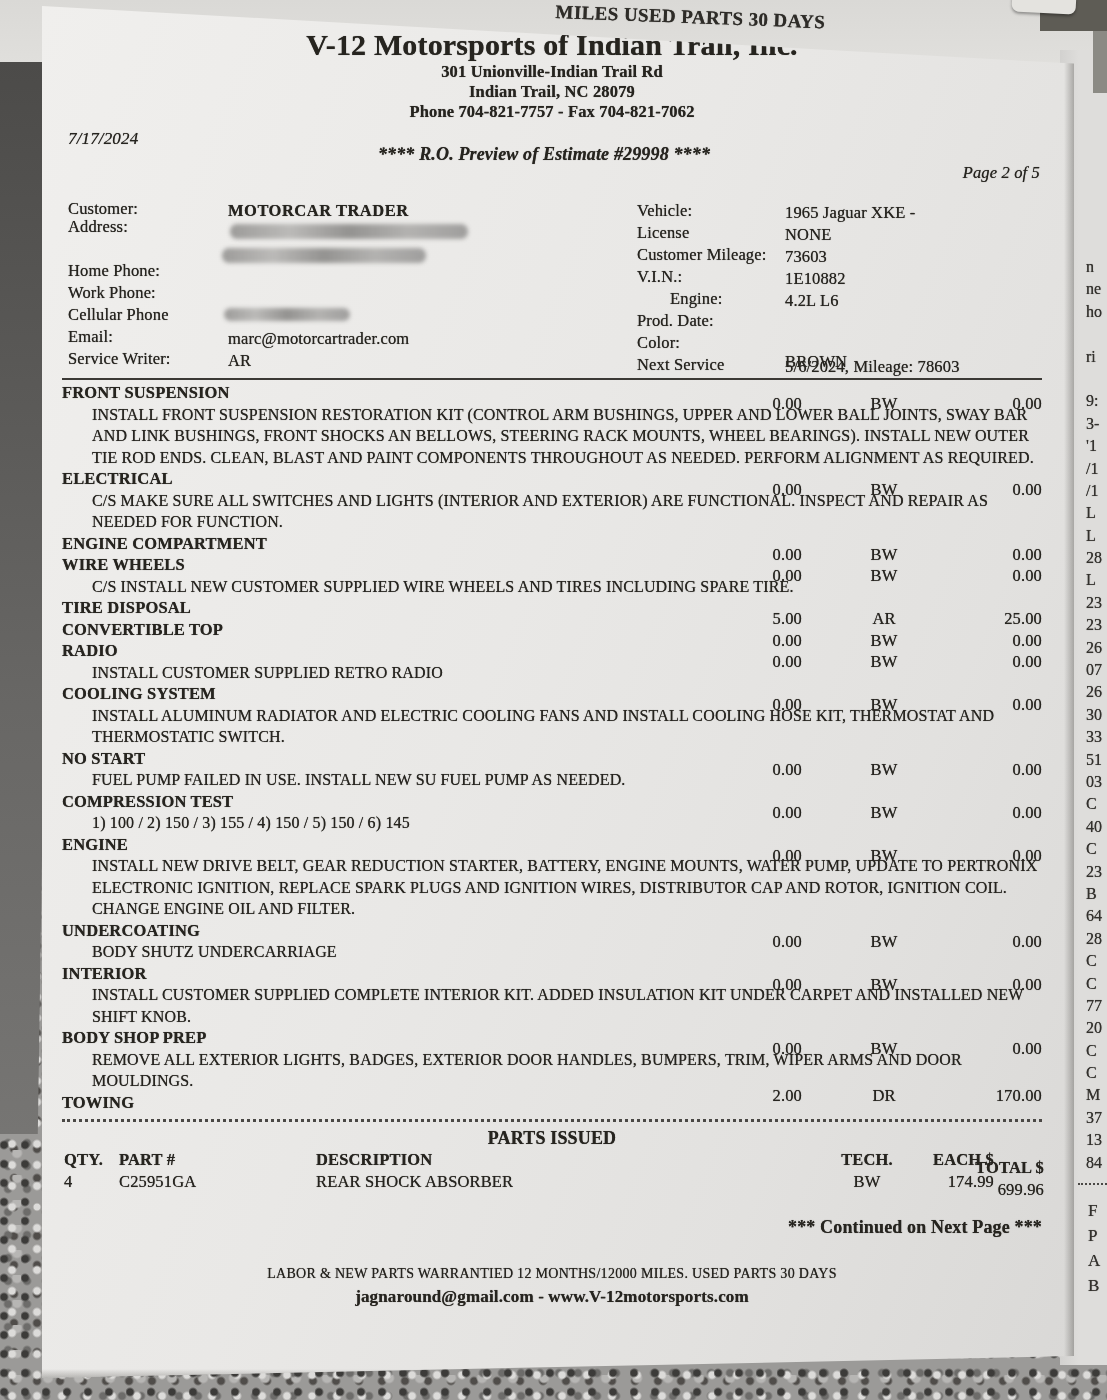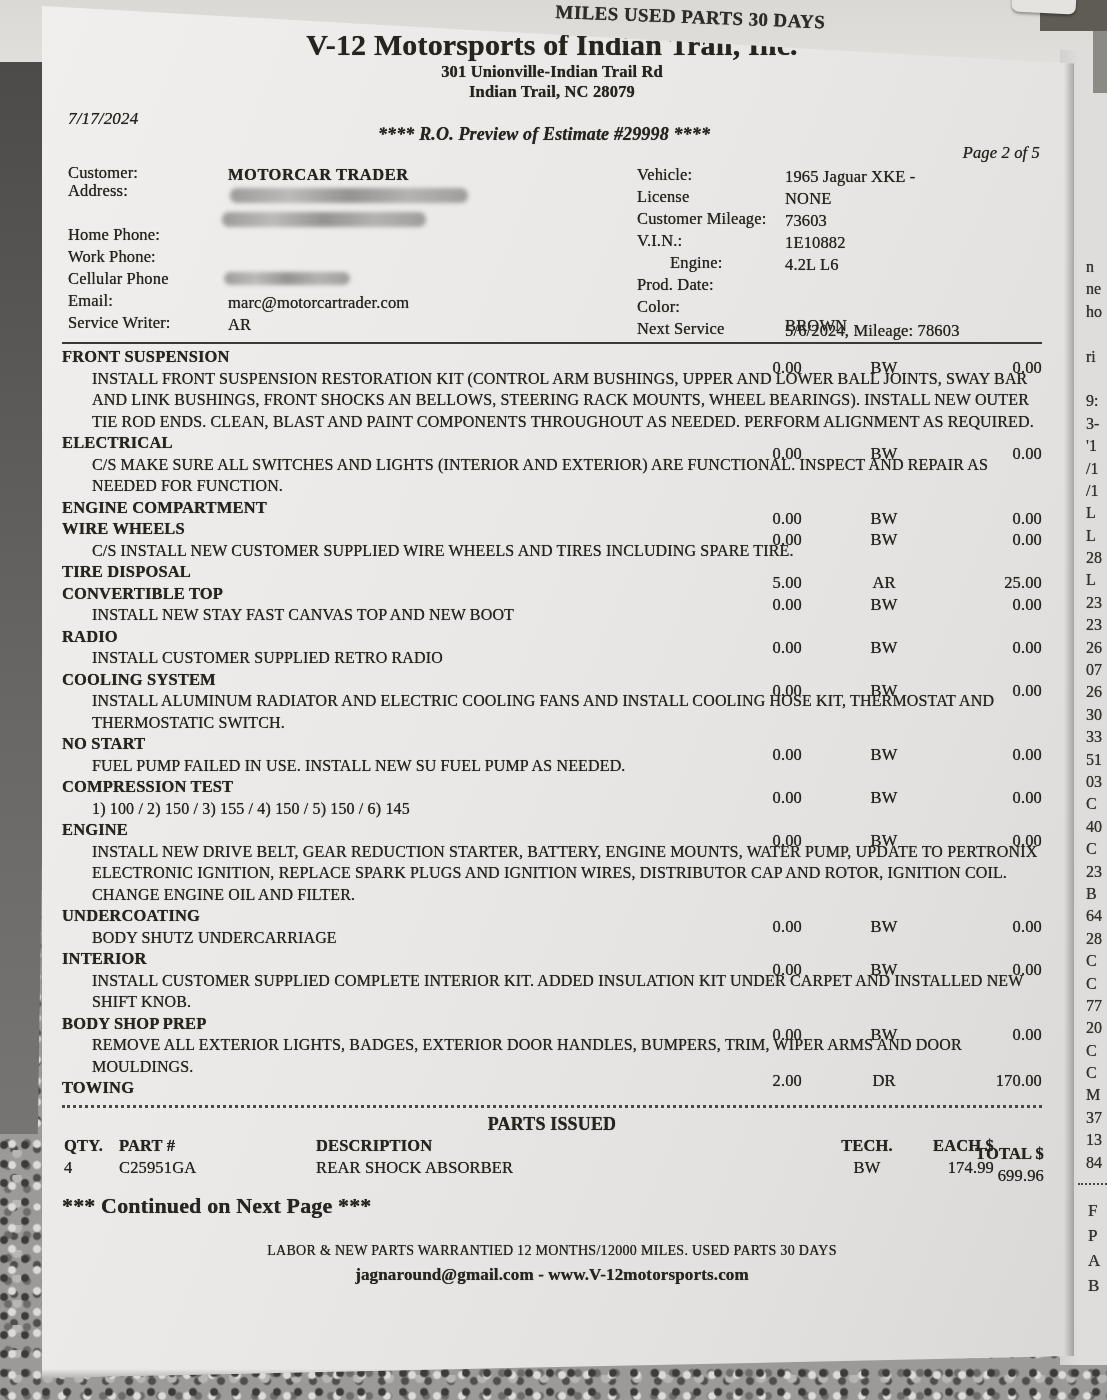--- a/index.html
+++ b/index.html
@@ -47,21 +47,21 @@
     background:linear-gradient(to bottom,transparent,rgba(60,58,54,.3));}
   .softtext{text-shadow:0 0 .7px rgba(50,48,44,.9);}
   .center{text-align:center;}
   .company-name{font-size:30px;font-weight:bold;line-height:34px;margin-top:6px;}
   .company-line{font-weight:bold;font-size:16.5px;line-height:20px;}
   .estimate-zone{position:relative;height:52px;font-style:italic;}
   .date{position:absolute;left:6px;top:6px;font-size:17px;}
   .estimate-title{position:absolute;left:0;right:16px;top:22px;text-align:center;font-weight:bold;font-size:18px;}
   .page-indicator{position:absolute;right:2px;top:40px;font-size:16.5px;}
   
-  .info-block{position:relative;height:176px;margin-top:8px;font-size:16.5px;}
+  .info-block{position:relative;height:176px;margin-top:24px;font-size:16.5px;}
   .info-block span{position:absolute;white-space:nowrap;}
   .cust-name{font-weight:bold;letter-spacing:.5px;}
   .redact{position:absolute;border-radius:7px;filter:blur(2.2px);opacity:.85;
     background:linear-gradient(90deg,#8f8e8c,#b3b2b0 25%,#858482 50%,#aaa9a7 75%,#929190);}
   .rule{border:none;border-top:2px solid #3b3935;margin:4px 0 2px 0;}
   
   .labor-item{position:relative;}
   .labor-head{position:relative;font-weight:bold;font-size:16.5px;line-height:21.5px;}
   .labor-head .val{position:absolute;top:11px;font-weight:normal;font-size:16.5px;}
   .val.hours{left:640px;width:100px;text-align:right;}
@@ -76,21 +76,21 @@
   .parts-row{position:relative;height:22px;font-size:16.5px;}
   .parts-row span{position:absolute;white-space:nowrap;}
   .parts-row .c-qty{left:2px;}
   .parts-row .c-part{left:57px;}
   .parts-row .c-desc{left:254px;}
   .parts-row .c-tech{left:770px;width:70px;text-align:center;}
   .parts-row .c-each{left:840px;width:92px;text-align:right;}
   .parts-row .c-total{left:884px;width:98px;text-align:right;margin-top:8px;}
   .parts-header{font-weight:bold;}
   
-  .continued{text-align:left;font-weight:bold;font-size:22px;margin-top:16px;}
+  .continued{text-align:right;font-weight:bold;font-size:18px;margin-top:24px;}
   .warranty{text-align:center;font-size:14px;margin-top:24px;letter-spacing:.3px;}
   .contact{text-align:center;font-weight:bold;font-size:17px;margin-top:2px;}
 </style>
 </head>
 <body>
 
 <div class="scene">
 
   <div class="under-top">
     <div class="under-top-text softtext">MILES USED PARTS 30 DAYS</div>
@@ -152,20 +152,21 @@
 
   <div class="dark-object"></div>
   <div class="dark-object-tab"></div>
   <div class="dark-object-side"></div>
 
   <div class="paper softtext">
 
     <div class="center company-name">V-12 Motorsports of Indian Trail, Inc.</div>
     <div class="center company-line">301 Unionville-Indian Trail Rd</div>
     <div class="center company-line">Indian Trail, NC 28079</div>
+    <div class="center company-line">Phone 704-821-7757 - Fax 704-821-7062</div>
 
     <div class="estimate-zone">
       <span class="date">7/17/2024</span>
       <div class="estimate-title">**** R.O. Preview of Estimate #29998 ****</div>
       <span class="page-indicator">Page 2 of 5</span>
     </div>
 
     <div class="info-block">
 
       <span style="left:6px;top:0">Customer:</span>
@@ -247,21 +248,20 @@
         </div>
 
       </div>
         <div class="labor-item">
         <div class="labor-head">
           <span class="labor-title">CONVERTIBLE TOP</span>
           <span class="val hours">0.00</span>
           <span class="val tech">BW</span>
           <span class="val amount">0.00</span>
         </div>
-        <div class="labor-desc">INSTALL NEW STAY FAST CANVAS TOP AND NEW BOOT</div>
       </div>
         <div class="labor-item">
         <div class="labor-head">
           <span class="labor-title">RADIO</span>
           <span class="val hours">0.00</span>
           <span class="val tech">BW</span>
           <span class="val amount">0.00</span>
         </div>
         <div class="labor-desc">INSTALL CUSTOMER SUPPLIED RETRO RADIO</div>
       </div>

